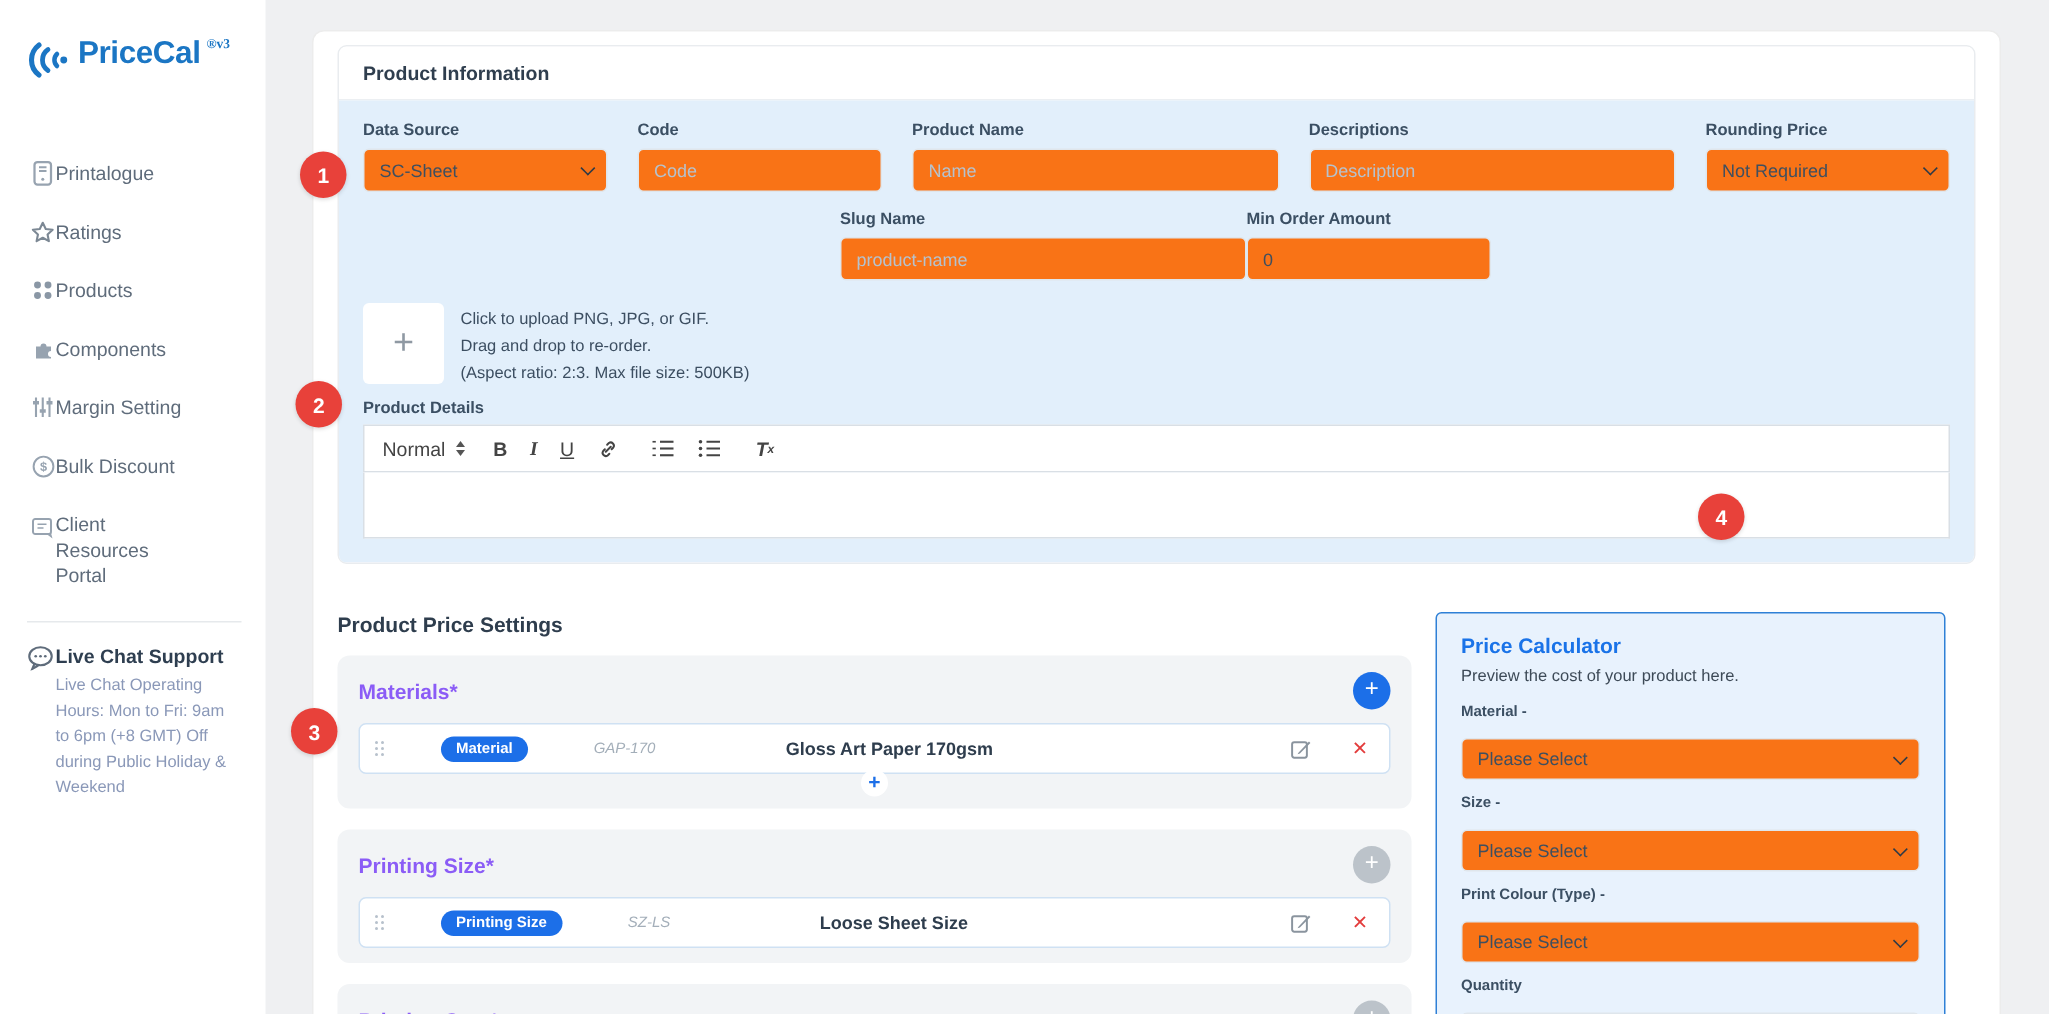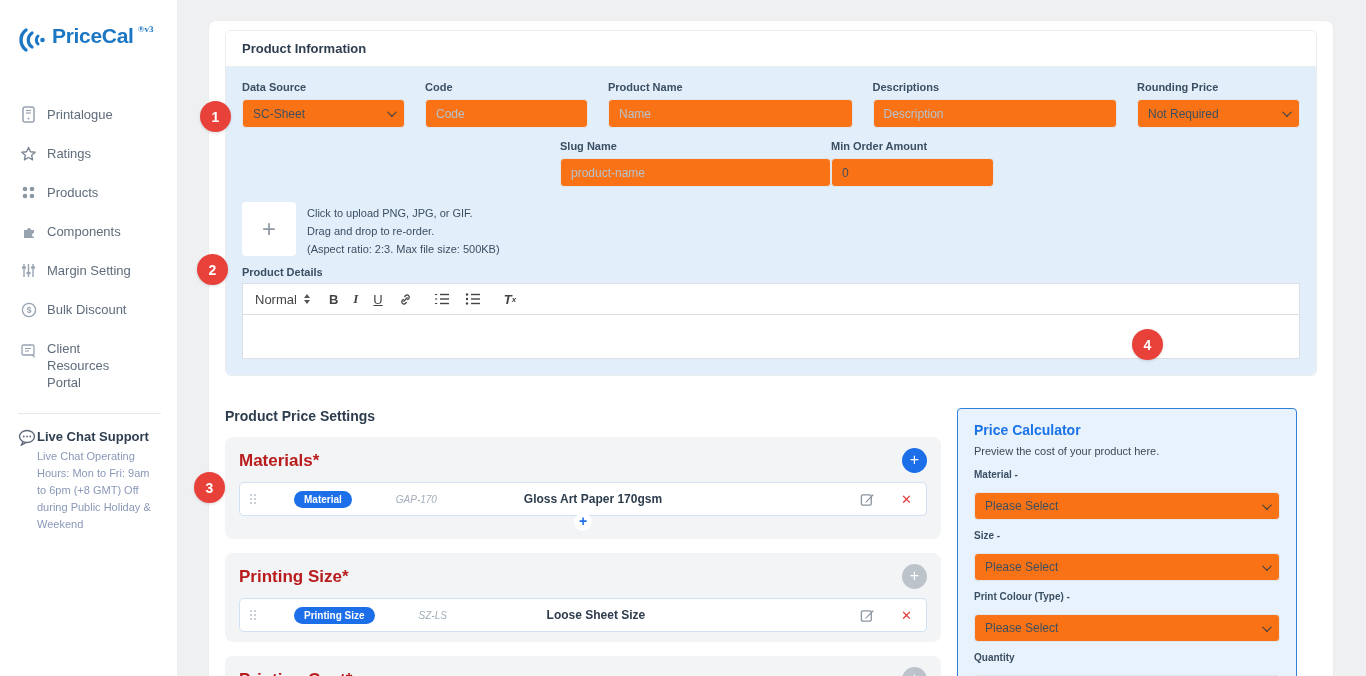--- a/index.html
+++ b/index.html
@@ -6,21 +6,21 @@
   html,body{width:1366px;height:676px;overflow:hidden;}
   body{font-family:"Liberation Sans","DejaVu Sans",sans-serif;background:#eff0f2;position:relative;color:#32425a;}
   .app{display:flex;width:100%;height:100%;}
 
   
   .sidebar{width:177px;background:#ffffff;flex:0 0 177px;padding:24px 12px 0 18px;}
   .logo{display:flex;align-items:flex-start;gap:4px;margin-bottom:40px;}
   .logo-text{font-size:21px;font-weight:700;color:#1b76c4;letter-spacing:-.3px;}
   .logo-sup{font-size:9px;font-weight:700;color:#1b76c4;vertical-align:super;font-family:Liberation Serif, serif;}
   .menu{display:flex;flex-direction:column;gap:10px;}
-  .menu-item{display:flex;align-items:center;gap:10px;padding:6px 2px;cursor:pointer;color:#5f6c7b;font-size:13px;}
+  .menu-item{display:flex;align-items:center;gap:0;padding:6px 2px;cursor:pointer;color:#5f6c7b;font-size:13px;}
   .menu-item .mi{width:17px;height:17px;flex:0 0 17px;display:flex;align-items:center;justify-content:center;}
   .menu-item svg{display:block;}
   .side-divider{height:1px;background:#e6e9ec;margin:16px 4px 14px 0;}
   .livechat{display:flex;gap:0;align-items:flex-start;}
   .livechat-title{font-size:13px;font-weight:700;color:#2e3e50;line-height:17px;}
   .livechat-sub{font-size:11px;color:#8a98b8;line-height:17px;margin-top:3px;width:118px;}
 
   
   .main{flex:1;padding:20px 32px 0 31px;}
   .page-card{background:#ffffff;border-radius:8px 8px 0 0;height:660px;padding:9px 16px 0 16px;border:1px solid #ececec;border-bottom:none;}
@@ -58,21 +58,21 @@
   .tb-clean{font-weight:700;font-size:12px;}
   .tb-clean sub{font-size:8px;font-weight:700;}
   .editor-area{background:#fff;border:1px solid #d9dfe5;border-top:none;height:44px;}
 
   
   .lower{display:flex;margin-top:18px;gap:16px;}
   .left-col{flex:1;}
   .pps-heading{font-size:14px;font-weight:700;color:#2e3d4d;margin:14px 0 13px 0;}
   .section{background:#f2f4f6;border-radius:8px;padding:11px 14px 10px 14px;margin-bottom:14px;}
   .section-head{display:flex;align-items:center;justify-content:space-between;}
-  .section-title{font-size:17px;font-weight:700;color:#b91c1c;}
+  .section-title{font-size:14px;font-weight:700;color:#8b5cf6;}
   .addbtn{width:25px;height:25px;border-radius:50%;color:#fff;font-size:16px;line-height:23px;text-align:center;cursor:pointer;font-weight:400;}
   .addbtn.blue{background:#1c6fe8;}
   .addbtn.gray{background:#bcc3ca;}
   .item-row{margin-top:9px;background:#fff;border:1px solid #cfe1f3;border-radius:5px;height:34px;display:flex;align-items:center;padding:0 14px 0 10px;}
   .drag{display:grid;grid-template-columns:2px 2px;grid-auto-rows:2px;gap:2px;cursor:grab;}
   .drag i{background:#b7c1cc;border-radius:50%;}
   .pill{margin-left:38px;background:#1c6fe8;color:#fff;font-size:10px;font-weight:700;padding:3px 10px;border-radius:11px;white-space:nowrap;}
   .code{margin-left:44px;font-size:10px;font-style:italic;color:#a3aeb9;width:70px;}
   .iname{margin-left:58px;font-size:12px;font-weight:700;color:#2e3d4d;flex:1;}
   .row-actions{display:flex;align-items:center;gap:26px;}

